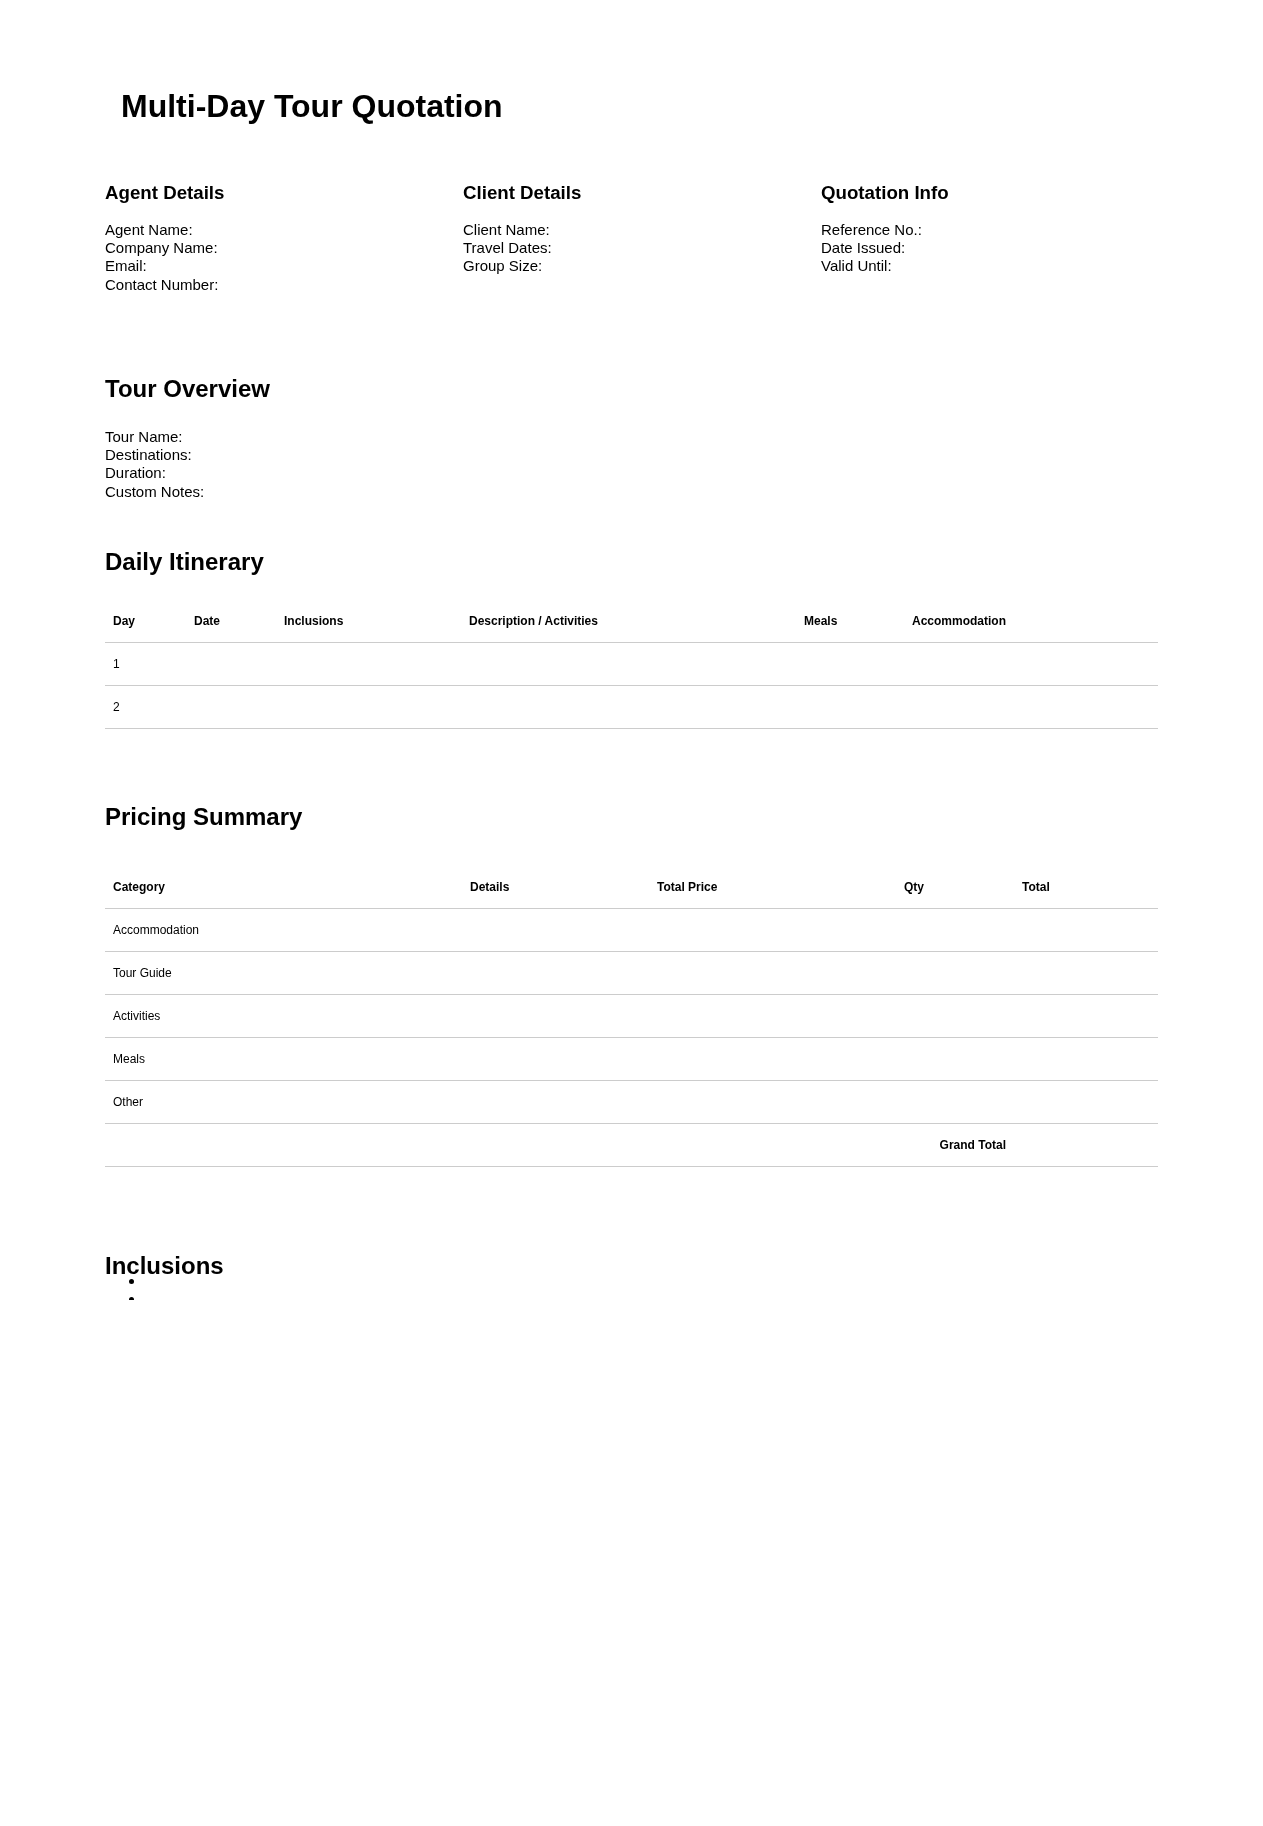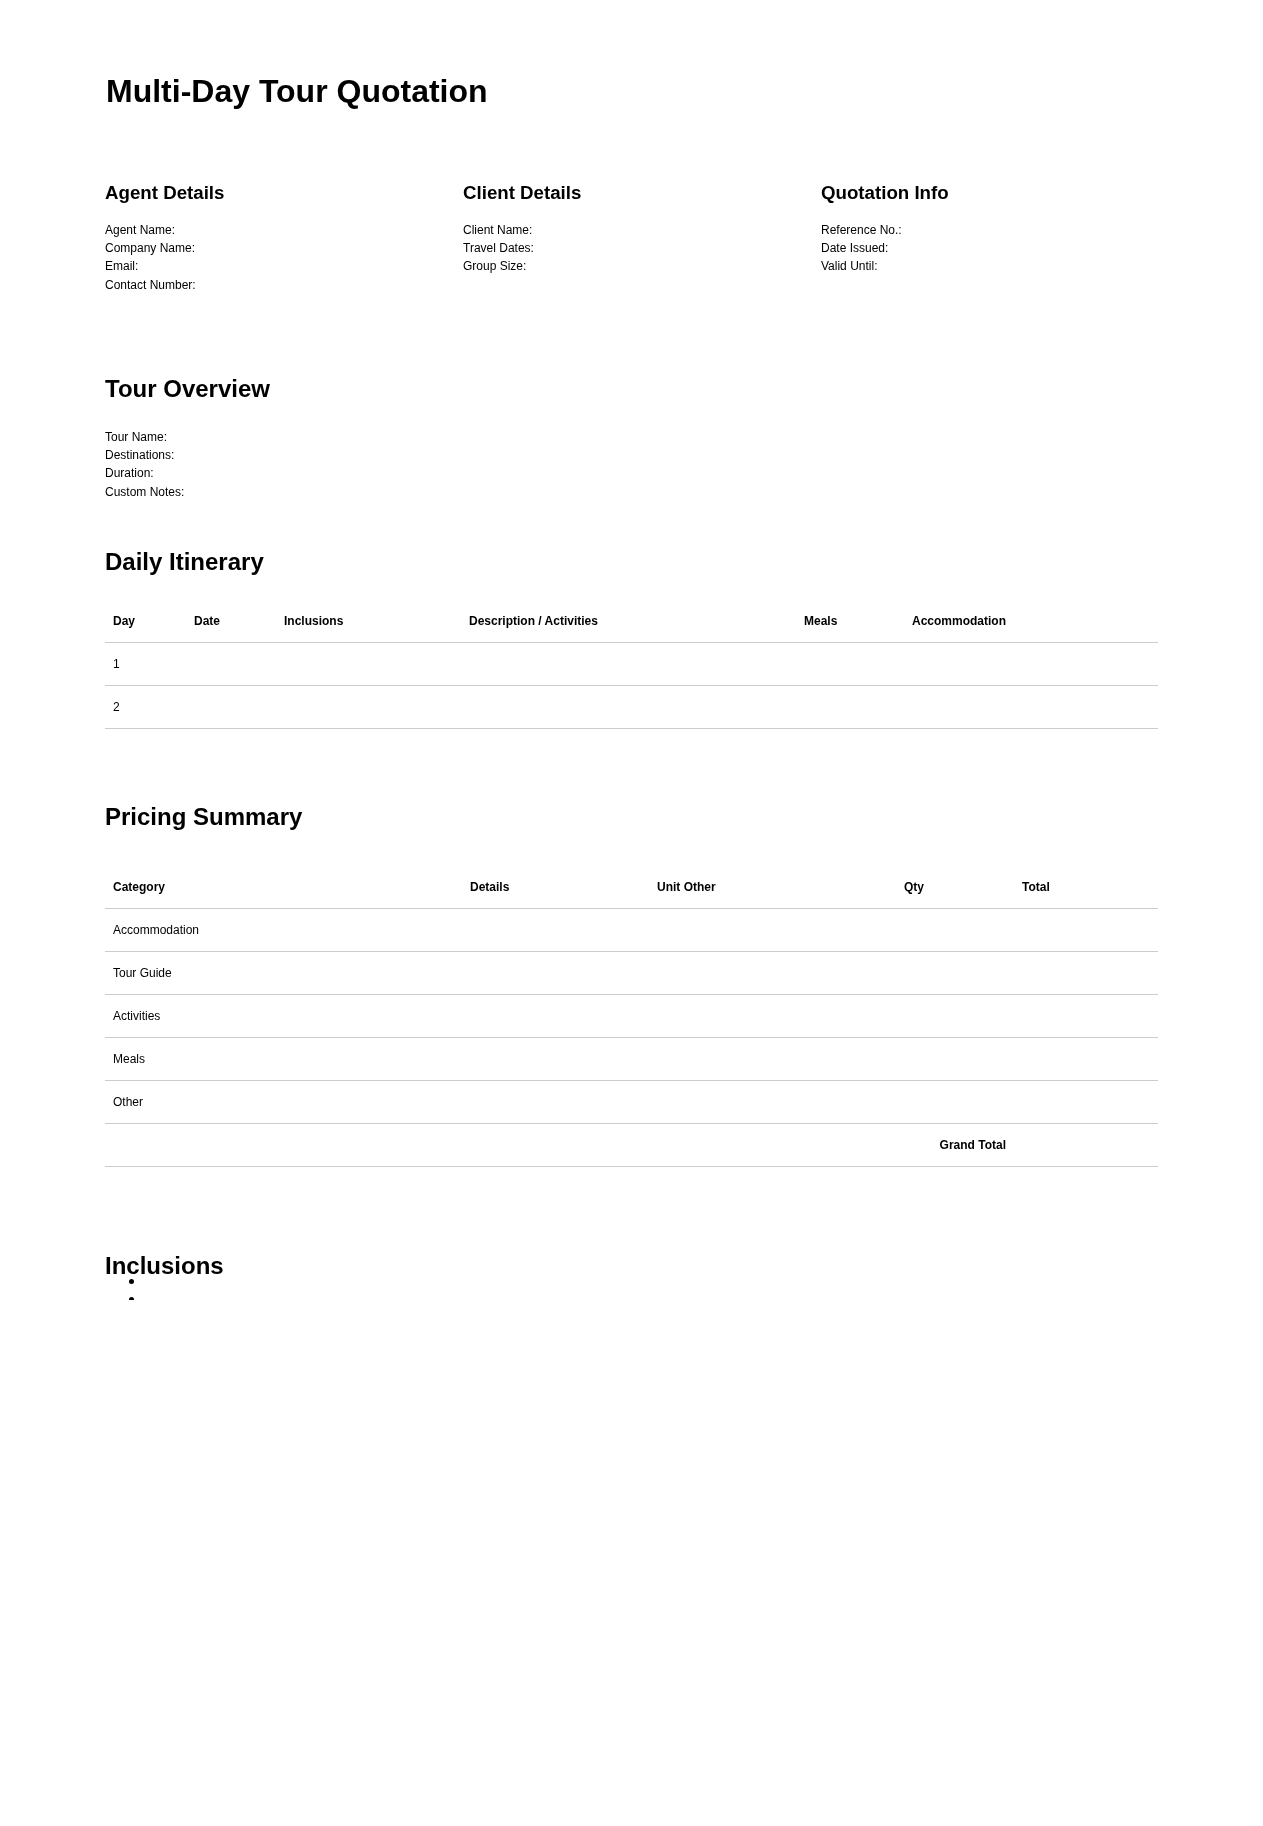--- a/index.html
+++ b/index.html
@@ -2,26 +2,26 @@
 <html><head>
 <meta charset="utf-8">
 <style>
   html, body { margin: 0; padding: 0; background: #ffffff; }
   body {
     width: 1263px; height: 1826px; position: relative; overflow: hidden;
     font-family: "Liberation Sans", sans-serif; color: #000000;
   }
   .page { position: absolute; left: 0; top: 0; width: 1263px; height: 1300px; overflow: hidden; }
   h1.title {
-    position: absolute; left: 105px; top: 70px; margin: 1px;
+    position: absolute; left: 105px; top: 70px; margin: 16px;
     font-size: 32px; font-weight: bold; line-height: 40px; white-space: nowrap;
   }
   .info-col { position: absolute; top: 181px; width: 340px; }
   .info-col h3 { margin: 0 0 16px 0; font-size: 18.7px; font-weight: bold; line-height: 24px; }
-  .info-line { font-size: 12px; line-height: 18.2px; white-space: nowrap; }
+  .info-line { font-size: 15px; line-height: 18.2px; white-space: nowrap; }
   .section-title { position: absolute; left: 105px; margin: 0; font-size: 24px; font-weight: bold; line-height: 30px; white-space: nowrap; }
   .overview-lines { position: absolute; left: 105px; top: 428px; }
   table.grid {
     position: absolute; left: 105px; width: 1053px; border-collapse: collapse; table-layout: fixed;
     font-size: 12px;
   }
   table.grid th, table.grid td {
     text-align: left; padding: 0 8px; height: 42px; border-bottom: 1px solid #cccccc;
     vertical-align: middle; white-space: nowrap; overflow: hidden;
   }
@@ -113,21 +113,21 @@
       <col style="width:357px">
         <col style="width:187px">
         <col style="width:247px">
       <col style="width:118px">
         <col style="width:144px">
     </colgroup>
     <thead>
       <tr>
         <th>Category</th>
         <th>Details</th>
-        <th>Unit Other</th>
+        <th>Total Price</th>
         <th>Qty</th>
         <th>Total</th>
       </tr>
     </thead>
     <tbody>
       <tr>
         <td>Accommodation</td>
         <td></td>
         <td></td>
         <td></td>

